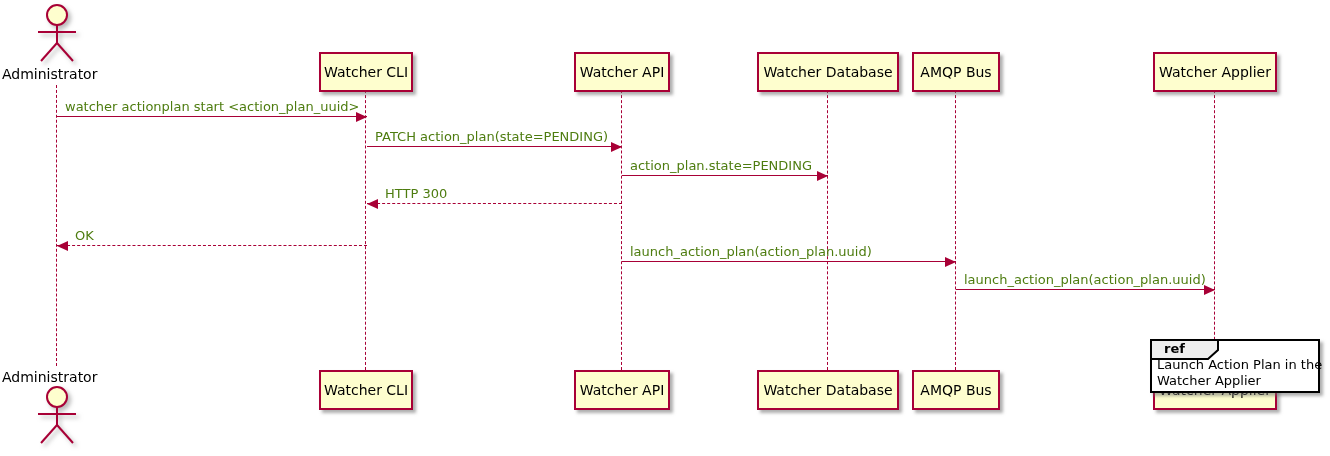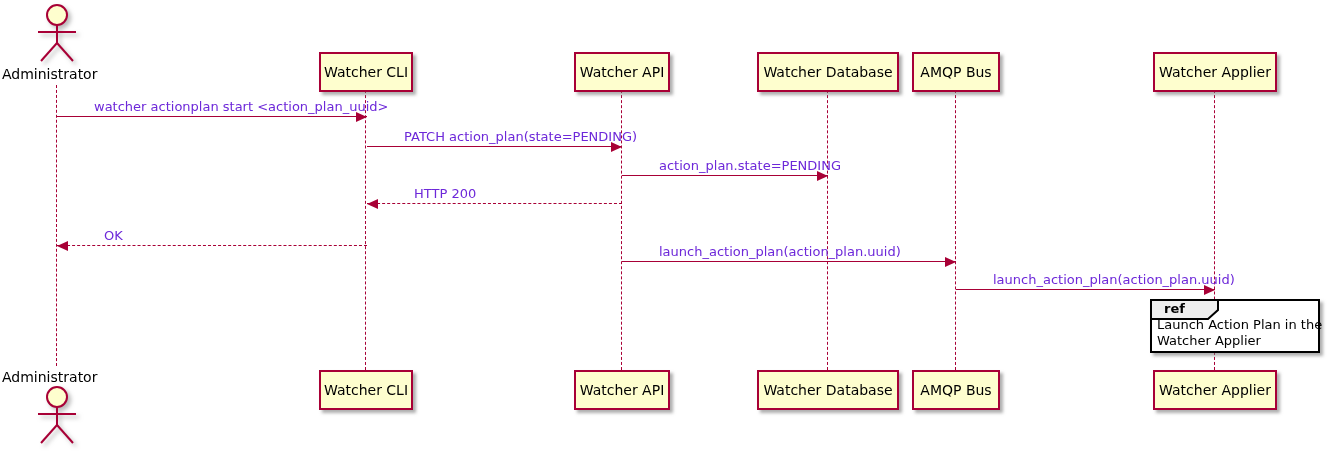--- a/index.html
+++ b/index.html
@@ -49,22 +49,21 @@
     white-space: nowrap;
   }
 
   
   .msg { position: absolute; height: 17px; }
   .msg-label {
     position: absolute;
     top: -1px;
     font-size: 13px;
     white-space: nowrap;
-    color: #6d28d9;
-    margin-left: 29px;
+    color: #4d7c0f;
   }
   .msg.dir-right .msg-label { left: 8px; }
   .msg.dir-left  .msg-label { left: 18px; }
   .msg-line {
     position: absolute;
     left: 0; right: 0; bottom: 0;
     height: 0;
     border-top: 1px solid #A80036;
   }
   .msg.dashed .msg-line { border-top-style: dashed; }
@@ -77,20 +76,21 @@
   }
   .arrowhead-right { right: 0;  border-left: 11px solid #A80036; }
   .arrowhead-left  { left: 0;   border-right: 11px solid #A80036; }
 
   
   .ref-box {
     position: absolute;
     background: #ffffff;
     border: 2px solid #000000;
     box-shadow: 3px 3px 3px rgba(110,110,110,0.55);
+    margin-top: 40px;
   }
   .ref-header-shape { position: absolute; left: -2px; top: -2px; }
   .ref-header-shape polygon { fill: #EEEEEE; stroke: #000000; stroke-width: 2; }
   .ref-keyword {
     position: absolute;
     left: 12px; top: 0px;
     font-size: 13px;
     font-weight: bold;
   }
   .ref-body {
@@ -175,21 +175,21 @@
     <div class="arrowhead arrowhead-right"></div>
   </div>
 
   <div class="msg solid dir-right" style="left:622px;top:159px;width:206px">
     <div class="msg-label">action_plan.state=PENDING</div>
     <div class="msg-line"></div>
     <div class="arrowhead arrowhead-right"></div>
   </div>
 
   <div class="msg dashed dir-left" style="left:367px;top:187px;width:255px">
-    <div class="msg-label">HTTP 200</div>
+    <div class="msg-label">HTTP 300</div>
     <div class="msg-line"></div>
     <div class="arrowhead arrowhead-left"></div>
   </div>
 
   <div class="msg dashed dir-left" style="left:57px;top:229px;width:310px">
     <div class="msg-label">OK</div>
     <div class="msg-line"></div>
     <div class="arrowhead arrowhead-left"></div>
   </div>
 

